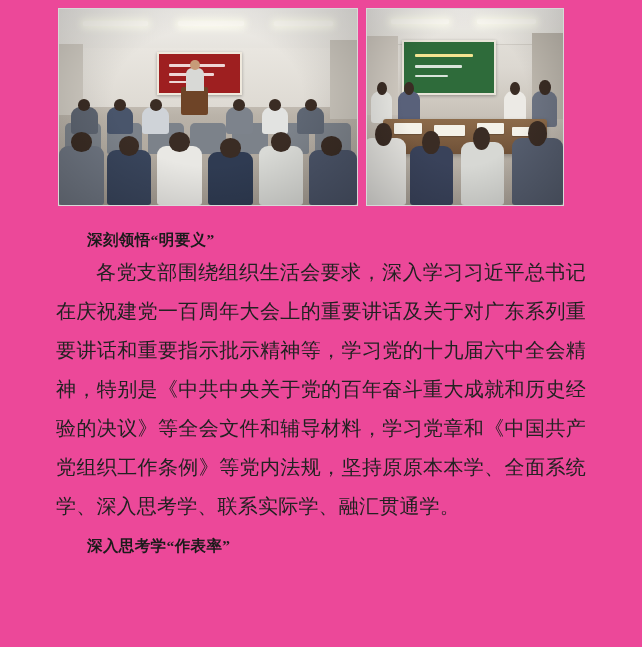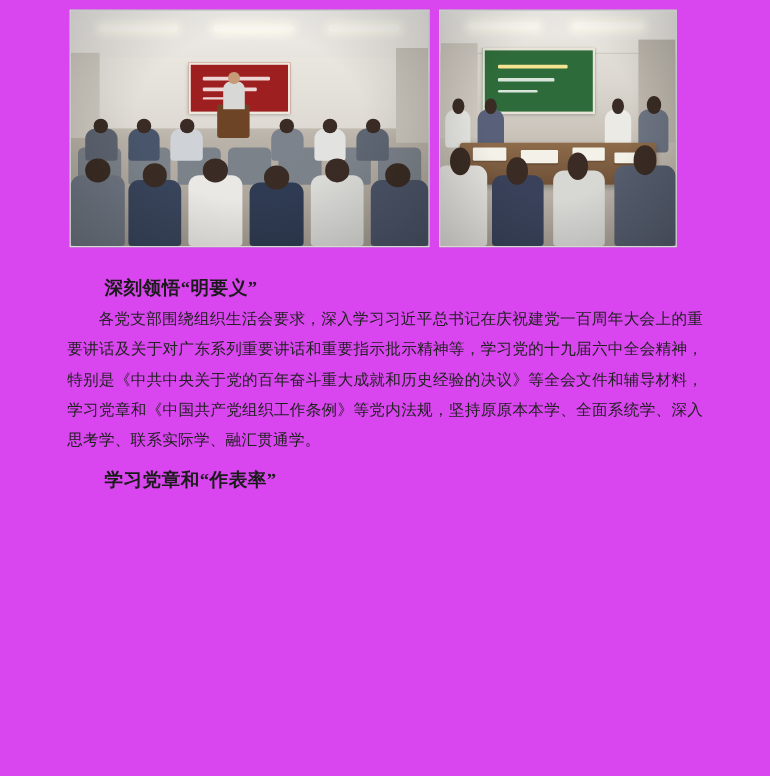--- a/index.html
+++ b/index.html
@@ -11,21 +11,21 @@
     width: 642px;
     height: 647px;
     font-family: "Liberation Serif", "DejaVu Serif", serif;
     color: #222222;
     overflow: hidden;
   }
   .page {
     width: 642px;
     height: 647px;
     position: relative;
-    background: #d946ef;
+    background: #ec4899;
     box-sizing: border-box;
   }
 
   
   .photo-strip {
     display: flex;
     gap: 8px;
     padding: 8px 58px 0 58px;
     box-sizing: border-box;
     align-items: flex-start;
@@ -155,21 +155,21 @@
   }
   h2.sub {
     font-size: 15.5px;
     font-weight: bold;
     margin: 10px 0 2px 0;
     text-indent: 2em;
     color: #1b1b1b;
     letter-spacing: .4px;
   }
   p.para {
-    font-size: 13px;
+    font-size: 20px;
     line-height: 1.95;
     margin: 0 0 0 0;
     text-indent: 2em;
     text-align: justify;
     color: #222222;
     letter-spacing: .2px;
   }
 </style>
 </head>
 <body>
@@ -277,16 +277,16 @@
 
       <div class="vig"></div>
     </div>
   </div>
 
   <div class="body-text">
 
     <h2 class="sub">深刻领悟“明要义”</h2>
     <p class="para">各党支部围绕组织生活会要求，深入学习习近平总书记在庆祝建党一百周年大会上的重要讲话及关于对广东系列重要讲话和重要指示批示精神等，学习党的十九届六中全会精神，特别是《中共中央关于党的百年奋斗重大成就和历史经验的决议》等全会文件和辅导材料，学习党章和《中国共产党组织工作条例》等党内法规，坚持原原本本学、全面系统学、深入思考学、联系实际学、融汇贯通学。</p>
 
-    <h2 class="sub">学习党章和“作表率”</h2>
+    <h2 class="sub">深入思考学“作表率”</h2>
 
   </div>
 </div>
 
 </body></html>

